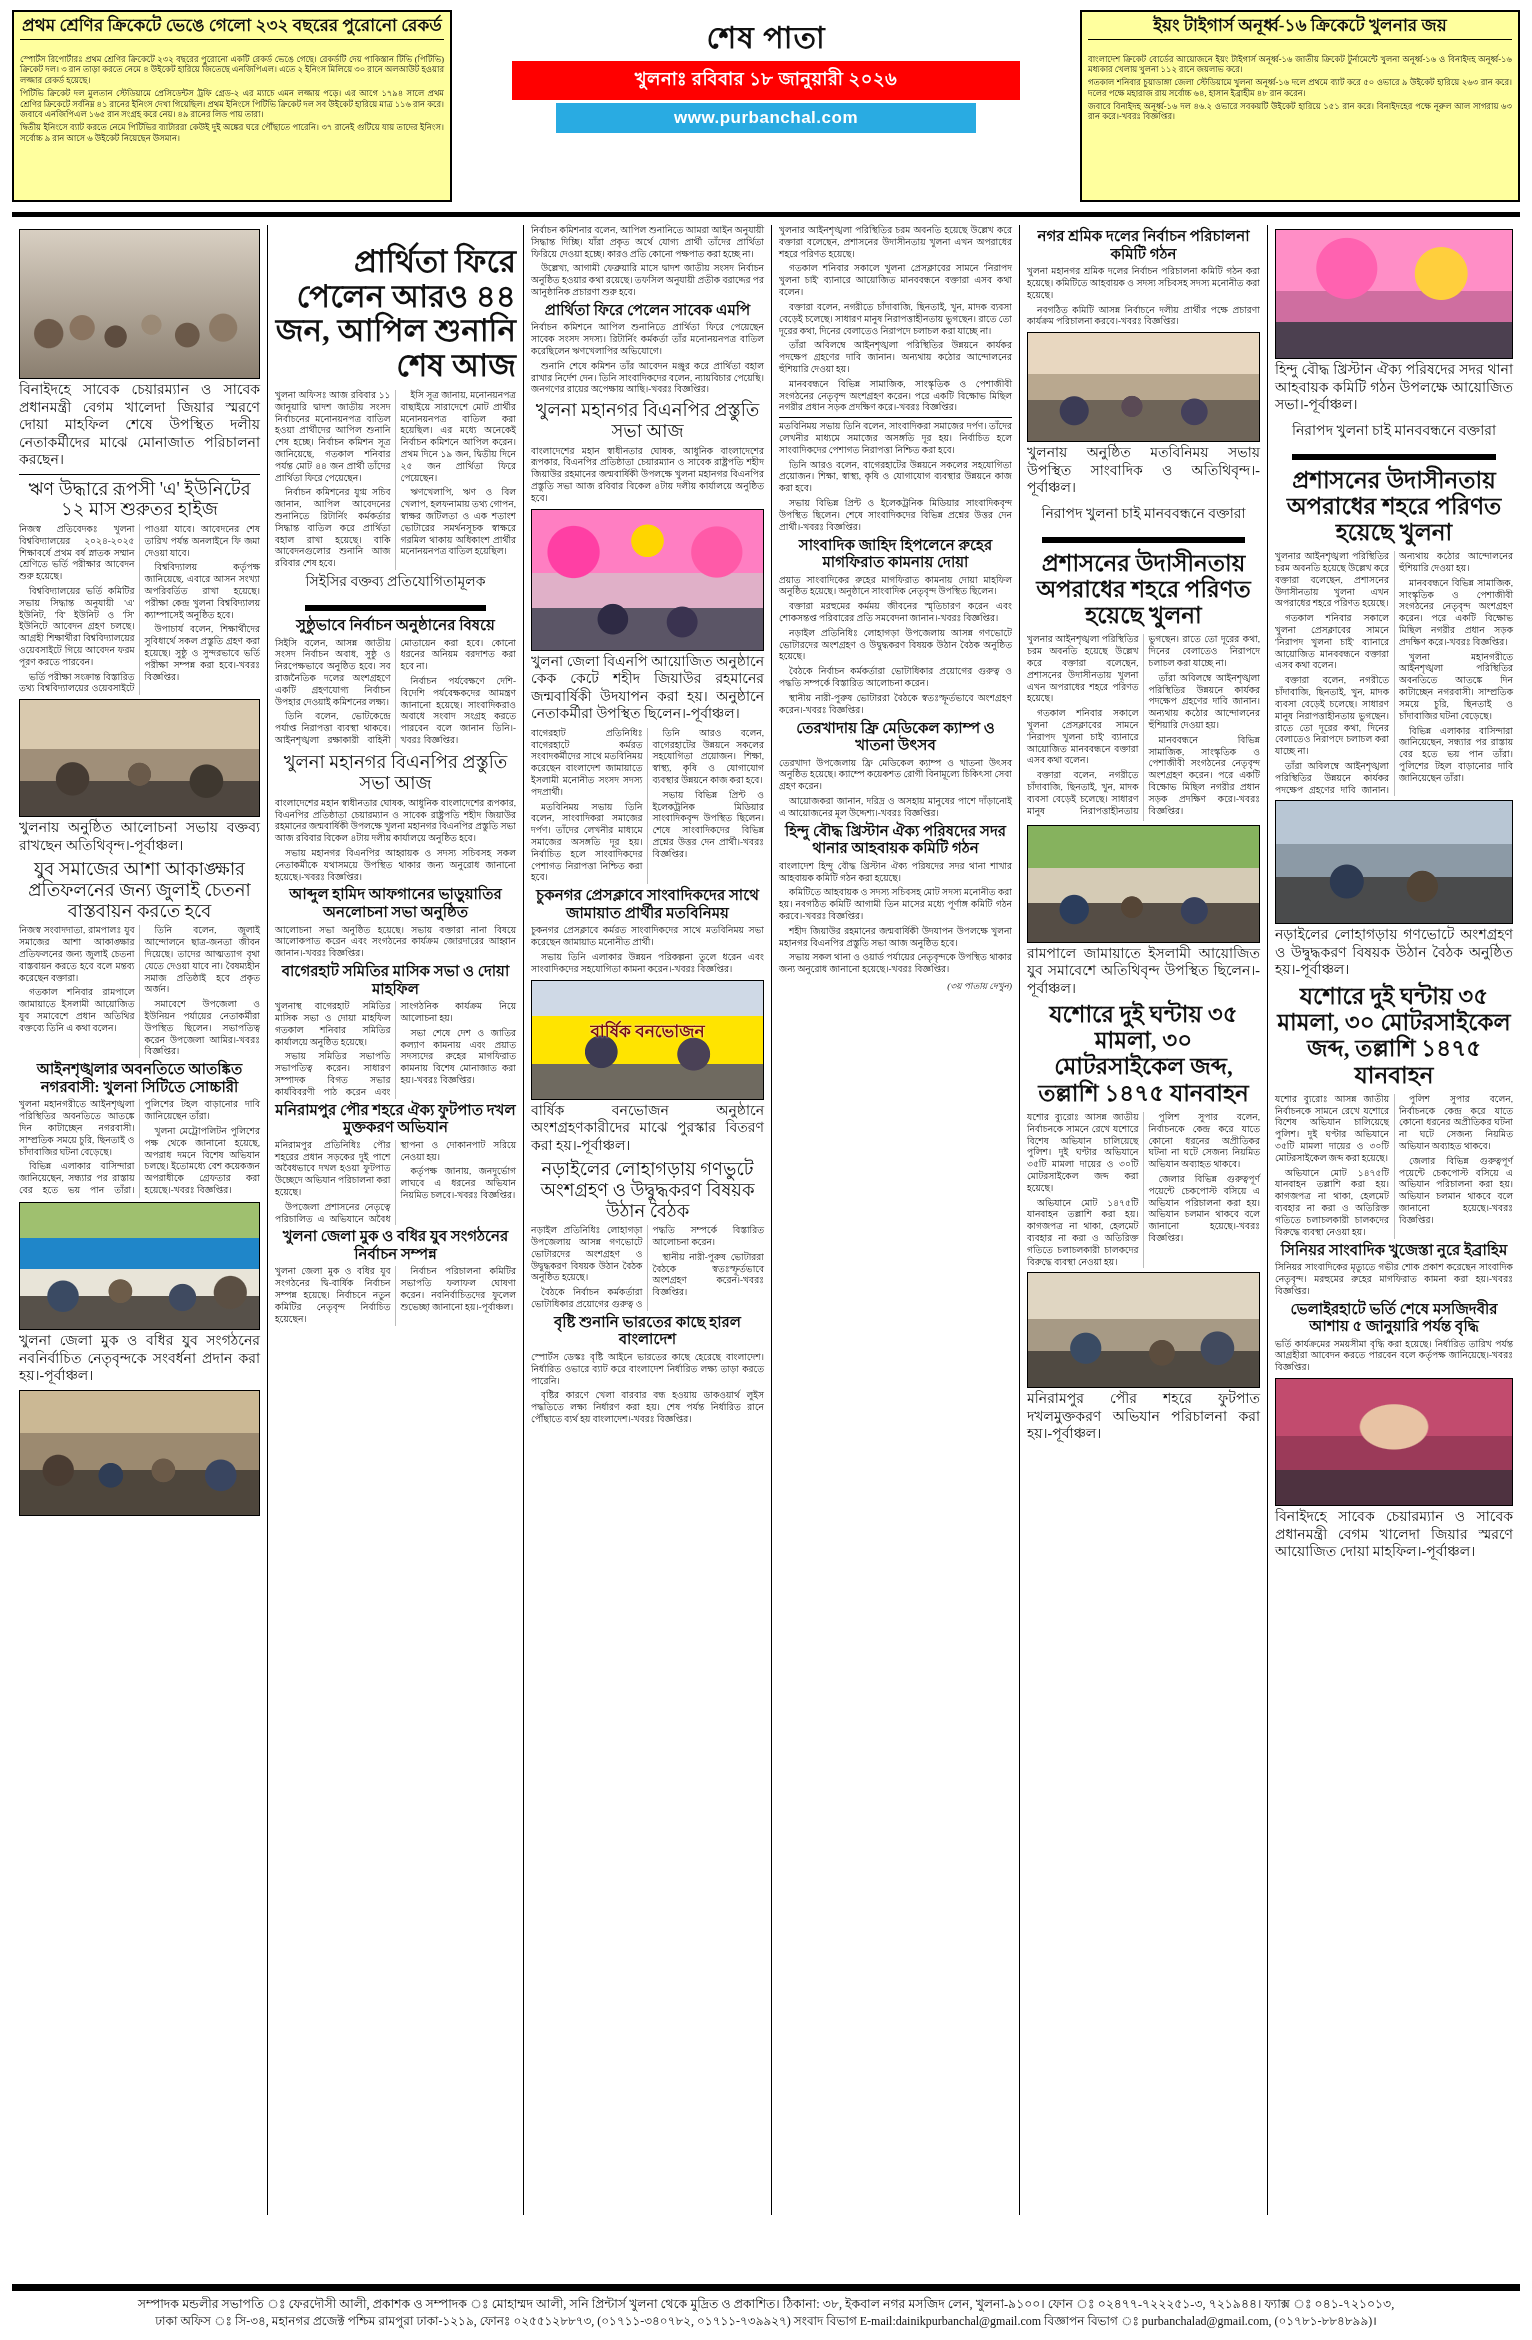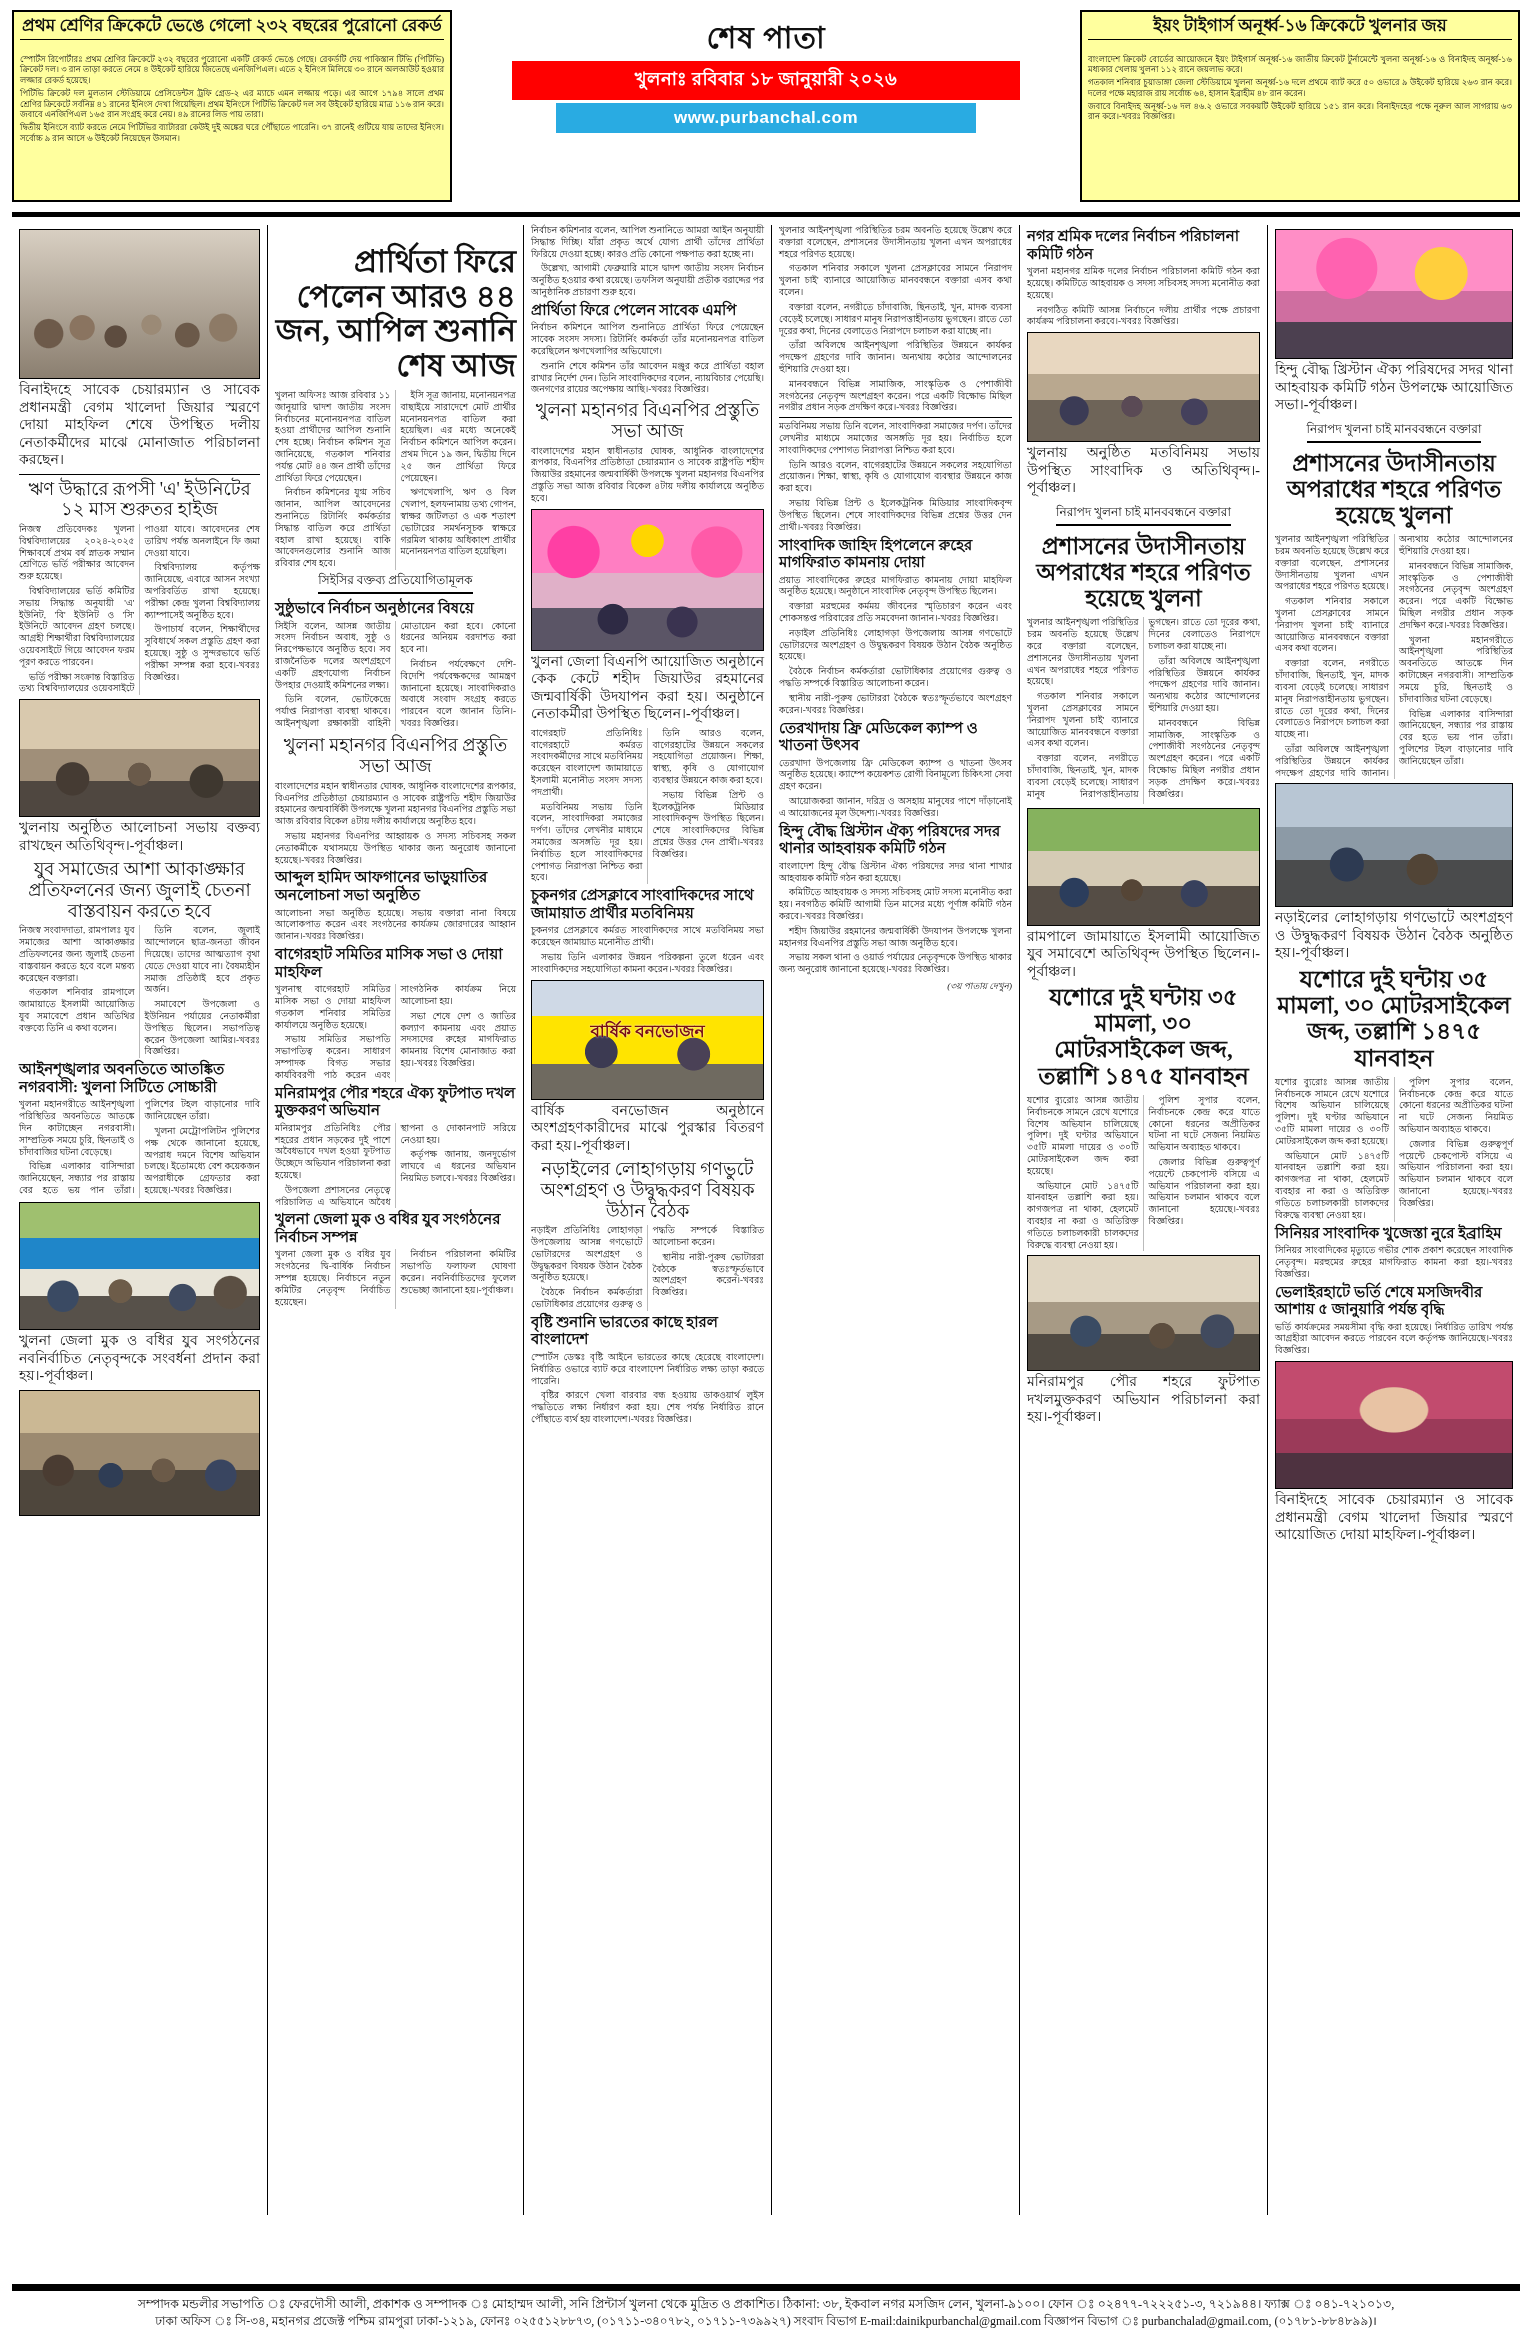--- a/index.html
+++ b/index.html
@@ -50,23 +50,23 @@
   .c1{width:256px;}
   .c2{width:256px;}
   .c3{width:248px;}
   .c4{width:248px;}
   .c5{width:248px;}
   .c6{width:252px;}
 
   h1.head-xl{font-size:31px;line-height:1.12;font-weight:bold;text-align:right;margin:20px 0 6px;}
   h2.head-lg{font-size:23px;line-height:1.14;font-weight:bold;text-align:center;margin:5px 0 5px;}
   h3.head-md{font-size:18px;line-height:1.15;font-weight:normal;text-align:center;margin:4px 0 4px;}
-  h4.head-sm{font-size:15px;line-height:1.17;font-weight:bold;margin:3px 0 3px;}
-  .kicker{font-size:12px;text-align:center;font-weight:normal;border-bottom:2px solid #000000;
-          display:inline-block;padding-bottom:1px;margin-bottom:3px;}
+  h4.head-sm{font-size:15px;line-height:1.17;font-weight:bold;text-align:center;margin:3px 0 3px;}
+  .kicker{font-size:14px;text-align:center;font-weight:normal;border-bottom:6px solid #000000;
+          display:inline-block;padding-bottom:11px;margin-bottom:3px;}
   .kicker-wrap{text-align:center;}
 
   p.bodytext{font-size:9.1px;line-height:1.3;text-align:justify;margin:0 0 3px 0;
              text-indent:10px;hyphens:auto;}
   p.bodytext.first{text-indent:0;}
   .jump{font-size:9px;text-align:right;font-style:italic;margin:2px 0 4px;}
 
   .colsplit{column-count:2;column-gap:10px;column-rule:1px solid #bbb;}
 
   

